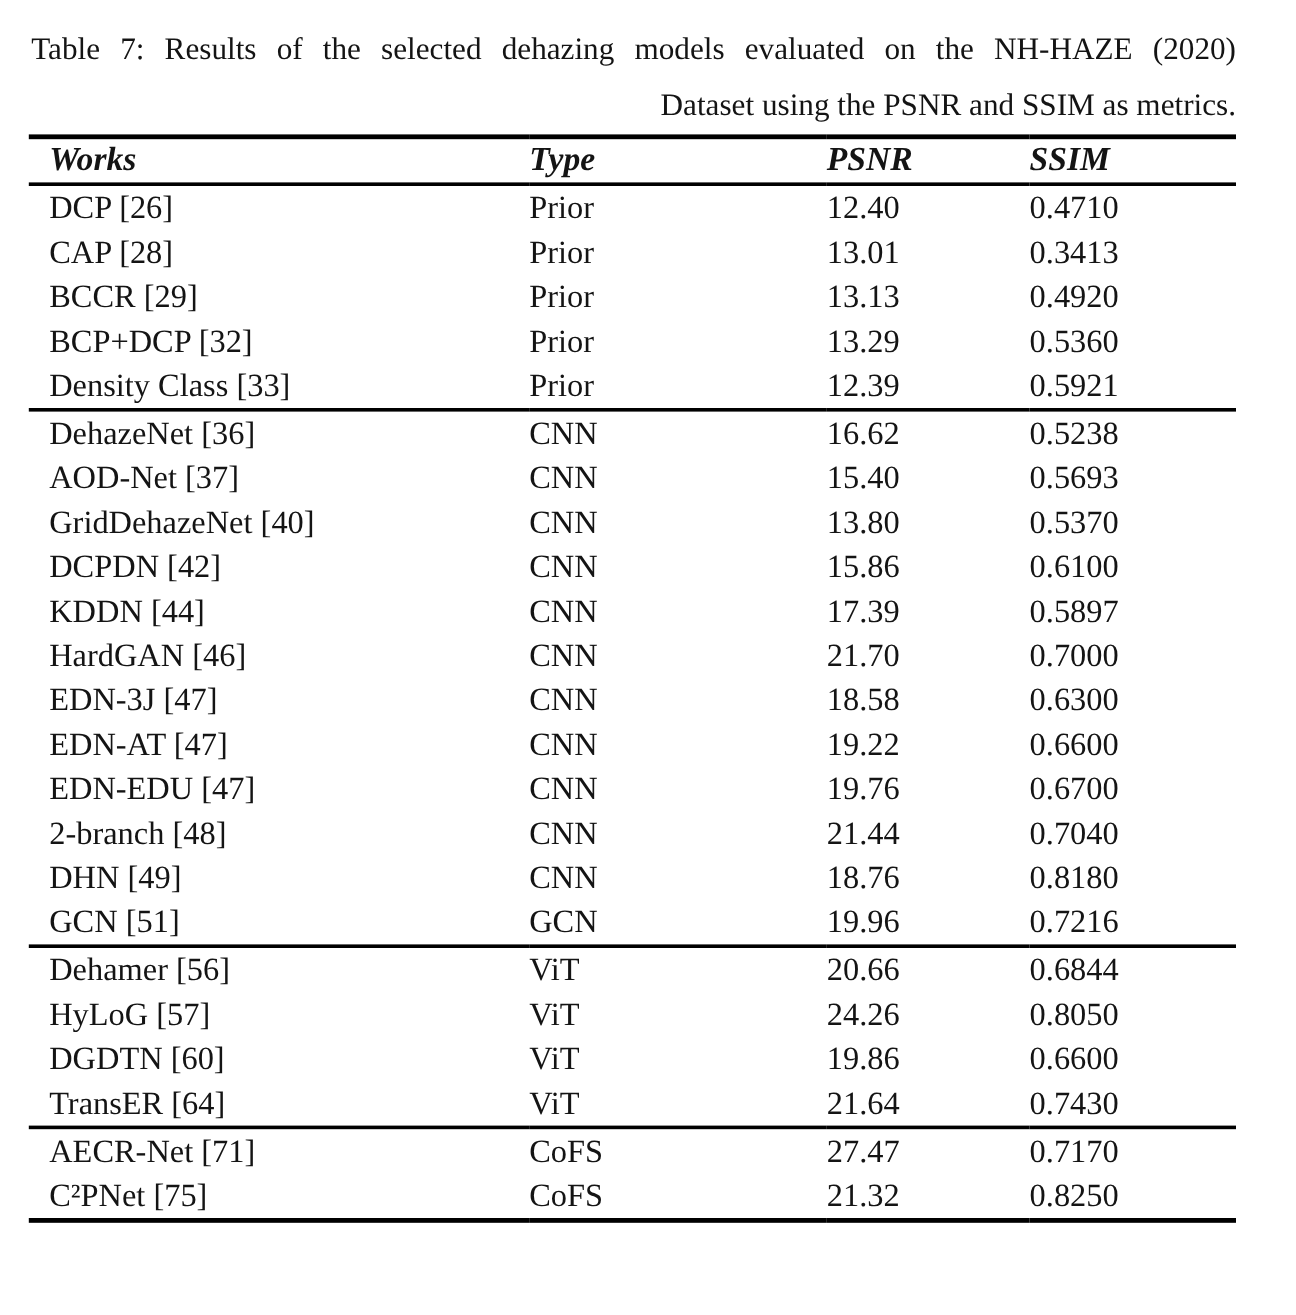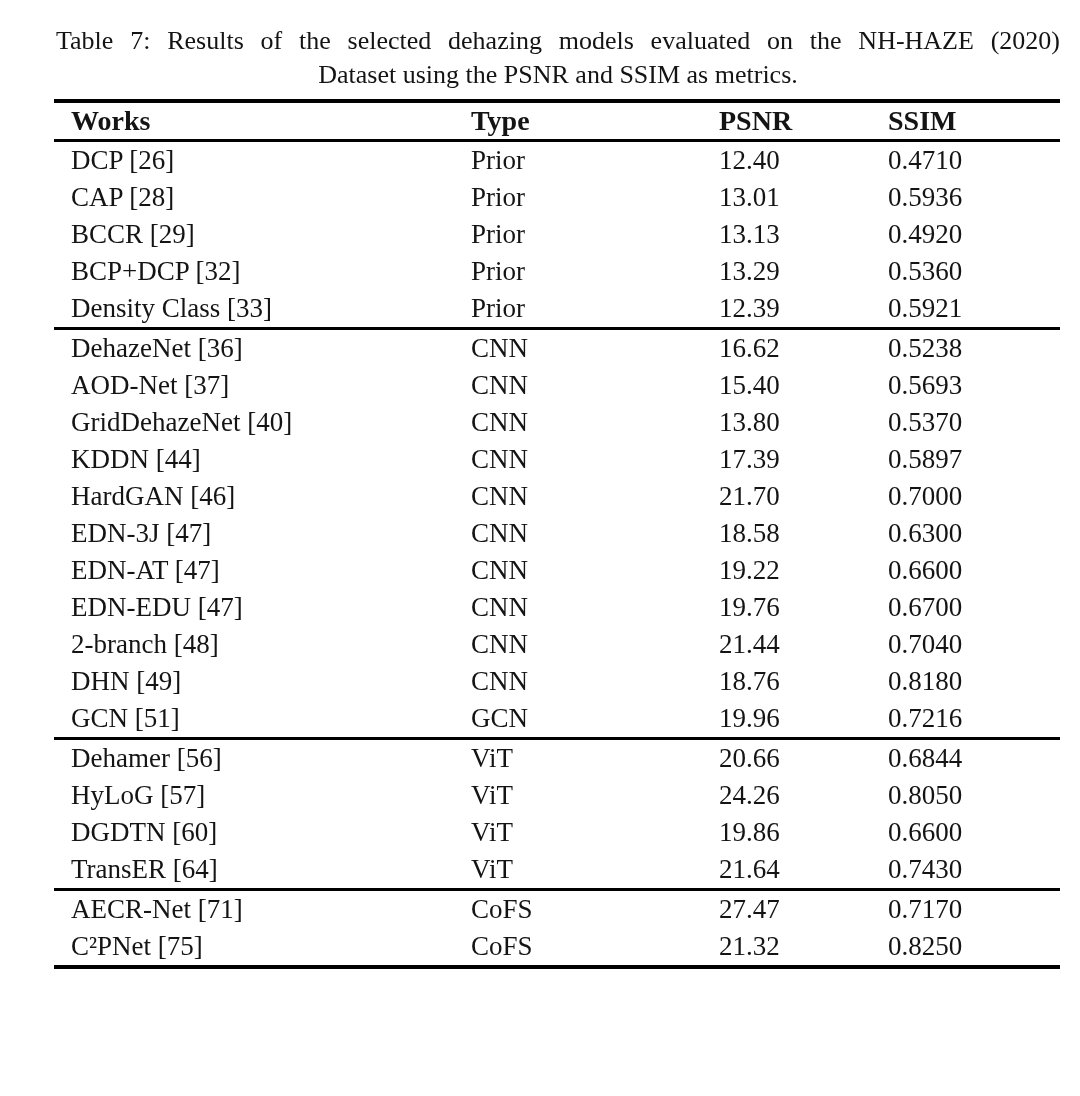--- a/index.html
+++ b/index.html
@@ -10,38 +10,38 @@
   body {
     width: 1080px;
     height: 1096px;
     position: relative;
     font-family: "Liberation Serif", "DejaVu Serif", serif;
     color: #0a0a0a;
     overflow: hidden;
   }
   .page {
     position: absolute;
-    left: 54px;
+    left: 24px;
     top: 24px;
     width: 1006px;
   }
   .caption {
     font-size: 26px;
     line-height: 33px;
     margin: 0 0 8px 2px;
     color: #141414;
   }
   .caption .line1 {
     text-align: justify;
     text-align-last: justify;
     white-space: normal;
   }
   .caption .line2 {
-    text-align: center;
-    margin-top: 1px;
+    text-align: right;
+    margin-top: 14px;
   }
   table.results {
     border-collapse: collapse;
     table-layout: fixed;
     width: 1006px;
     border-top: 4px solid #000;
     border-bottom: 4px solid #000;
     font-size: 27px;
     color: #141414;
   }
@@ -50,20 +50,21 @@
   col.c-psnr  { width: 169px; }
   col.c-ssim  { width: 172px; }
   thead th {
     font-weight: bold;
     text-align: left;
     height: 36px;
     padding: 0;
     vertical-align: middle;
     border-bottom: 3px solid #000;
     font-size: 28px;
+    font-style: italic;
   }
   tbody td {
     height: 37px;
     padding: 0;
     vertical-align: middle;
     text-align: left;
     white-space: nowrap;
     overflow: hidden;
   }
   th:first-child, td:first-child {
@@ -101,21 +102,21 @@
         <tr>
           <td>DCP [26]</td>
           <td>Prior</td>
           <td>12.40</td>
           <td>0.4710</td>
         </tr>
         <tr>
           <td>CAP [28]</td>
           <td>Prior</td>
           <td>13.01</td>
-          <td>0.5936</td>
+          <td>0.3413</td>
         </tr>
         <tr>
           <td>BCCR [29]</td>
           <td>Prior</td>
           <td>13.13</td>
           <td>0.4920</td>
         </tr>
         <tr>
           <td>BCP+DCP [32]</td>
           <td>Prior</td>
@@ -138,20 +139,26 @@
           <td>AOD-Net [37]</td>
           <td>CNN</td>
           <td>15.40</td>
           <td>0.5693</td>
         </tr>
         <tr>
           <td>GridDehazeNet [40]</td>
           <td>CNN</td>
           <td>13.80</td>
           <td>0.5370</td>
+        </tr>
+        <tr>
+          <td>DCPDN [42]</td>
+          <td>CNN</td>
+          <td>15.86</td>
+          <td>0.6100</td>
         </tr>
         <tr>
           <td>KDDN [44]</td>
           <td>CNN</td>
           <td>17.39</td>
           <td>0.5897</td>
         </tr>
         <tr>
           <td>HardGAN [46]</td>
           <td>CNN</td>

